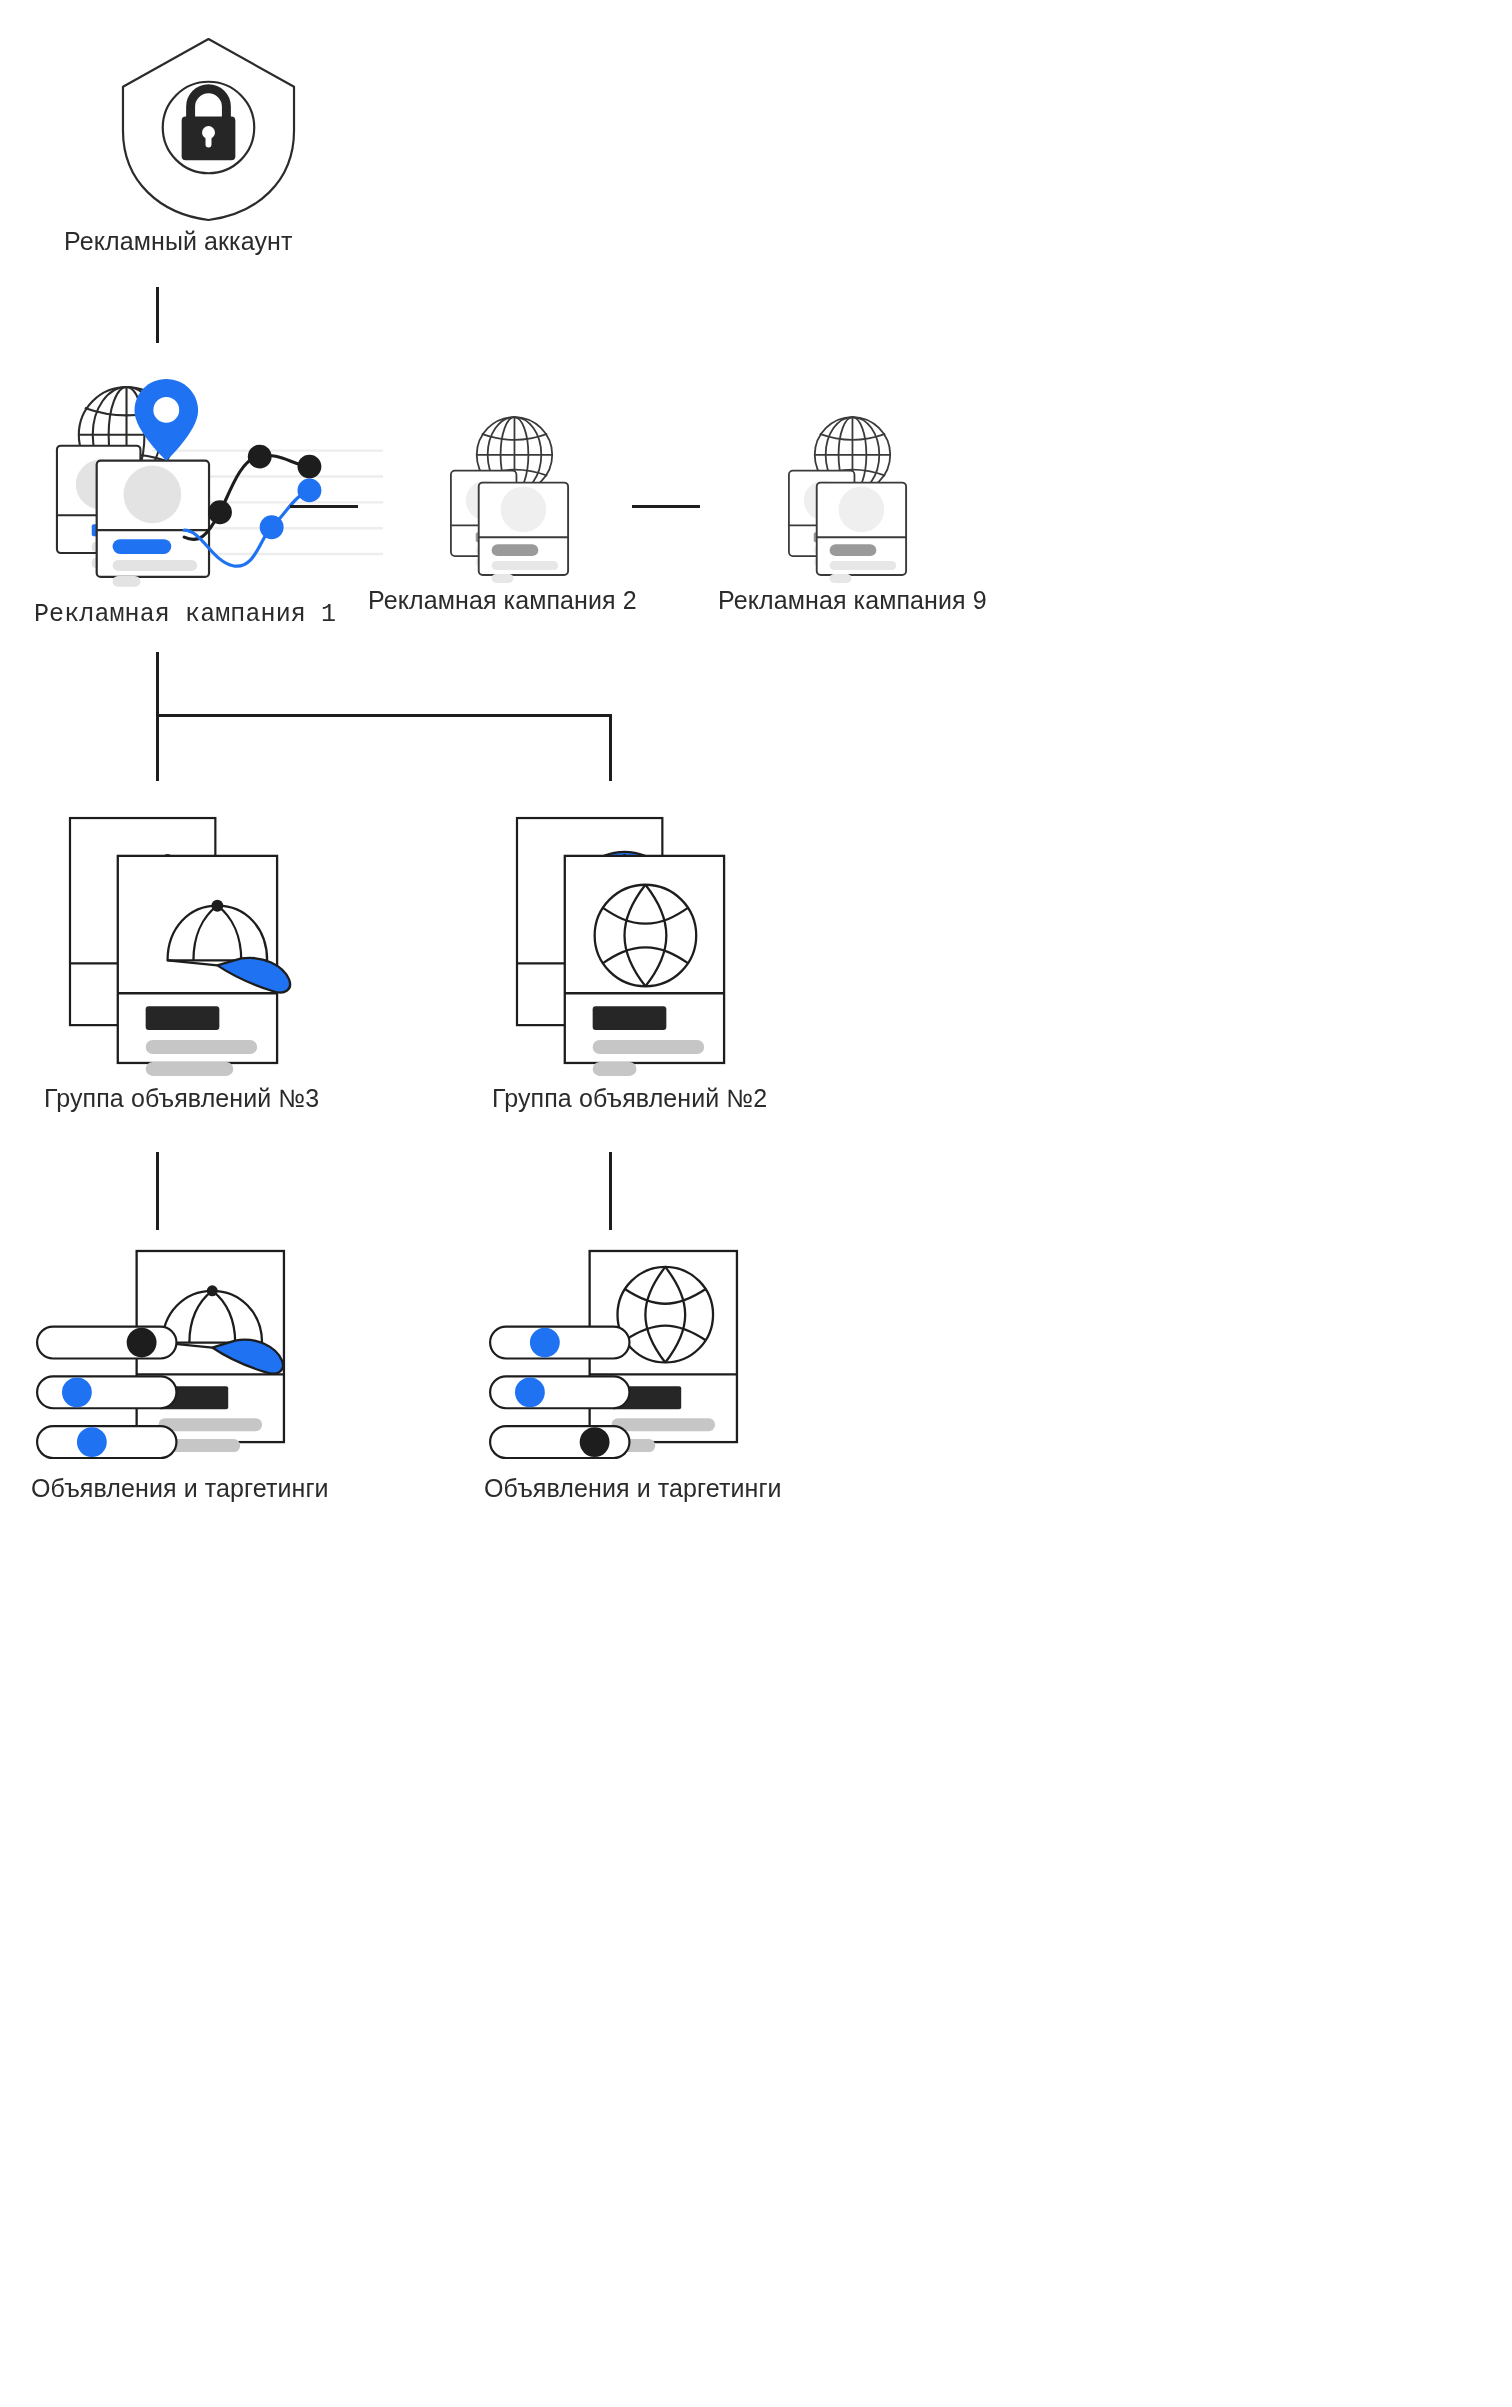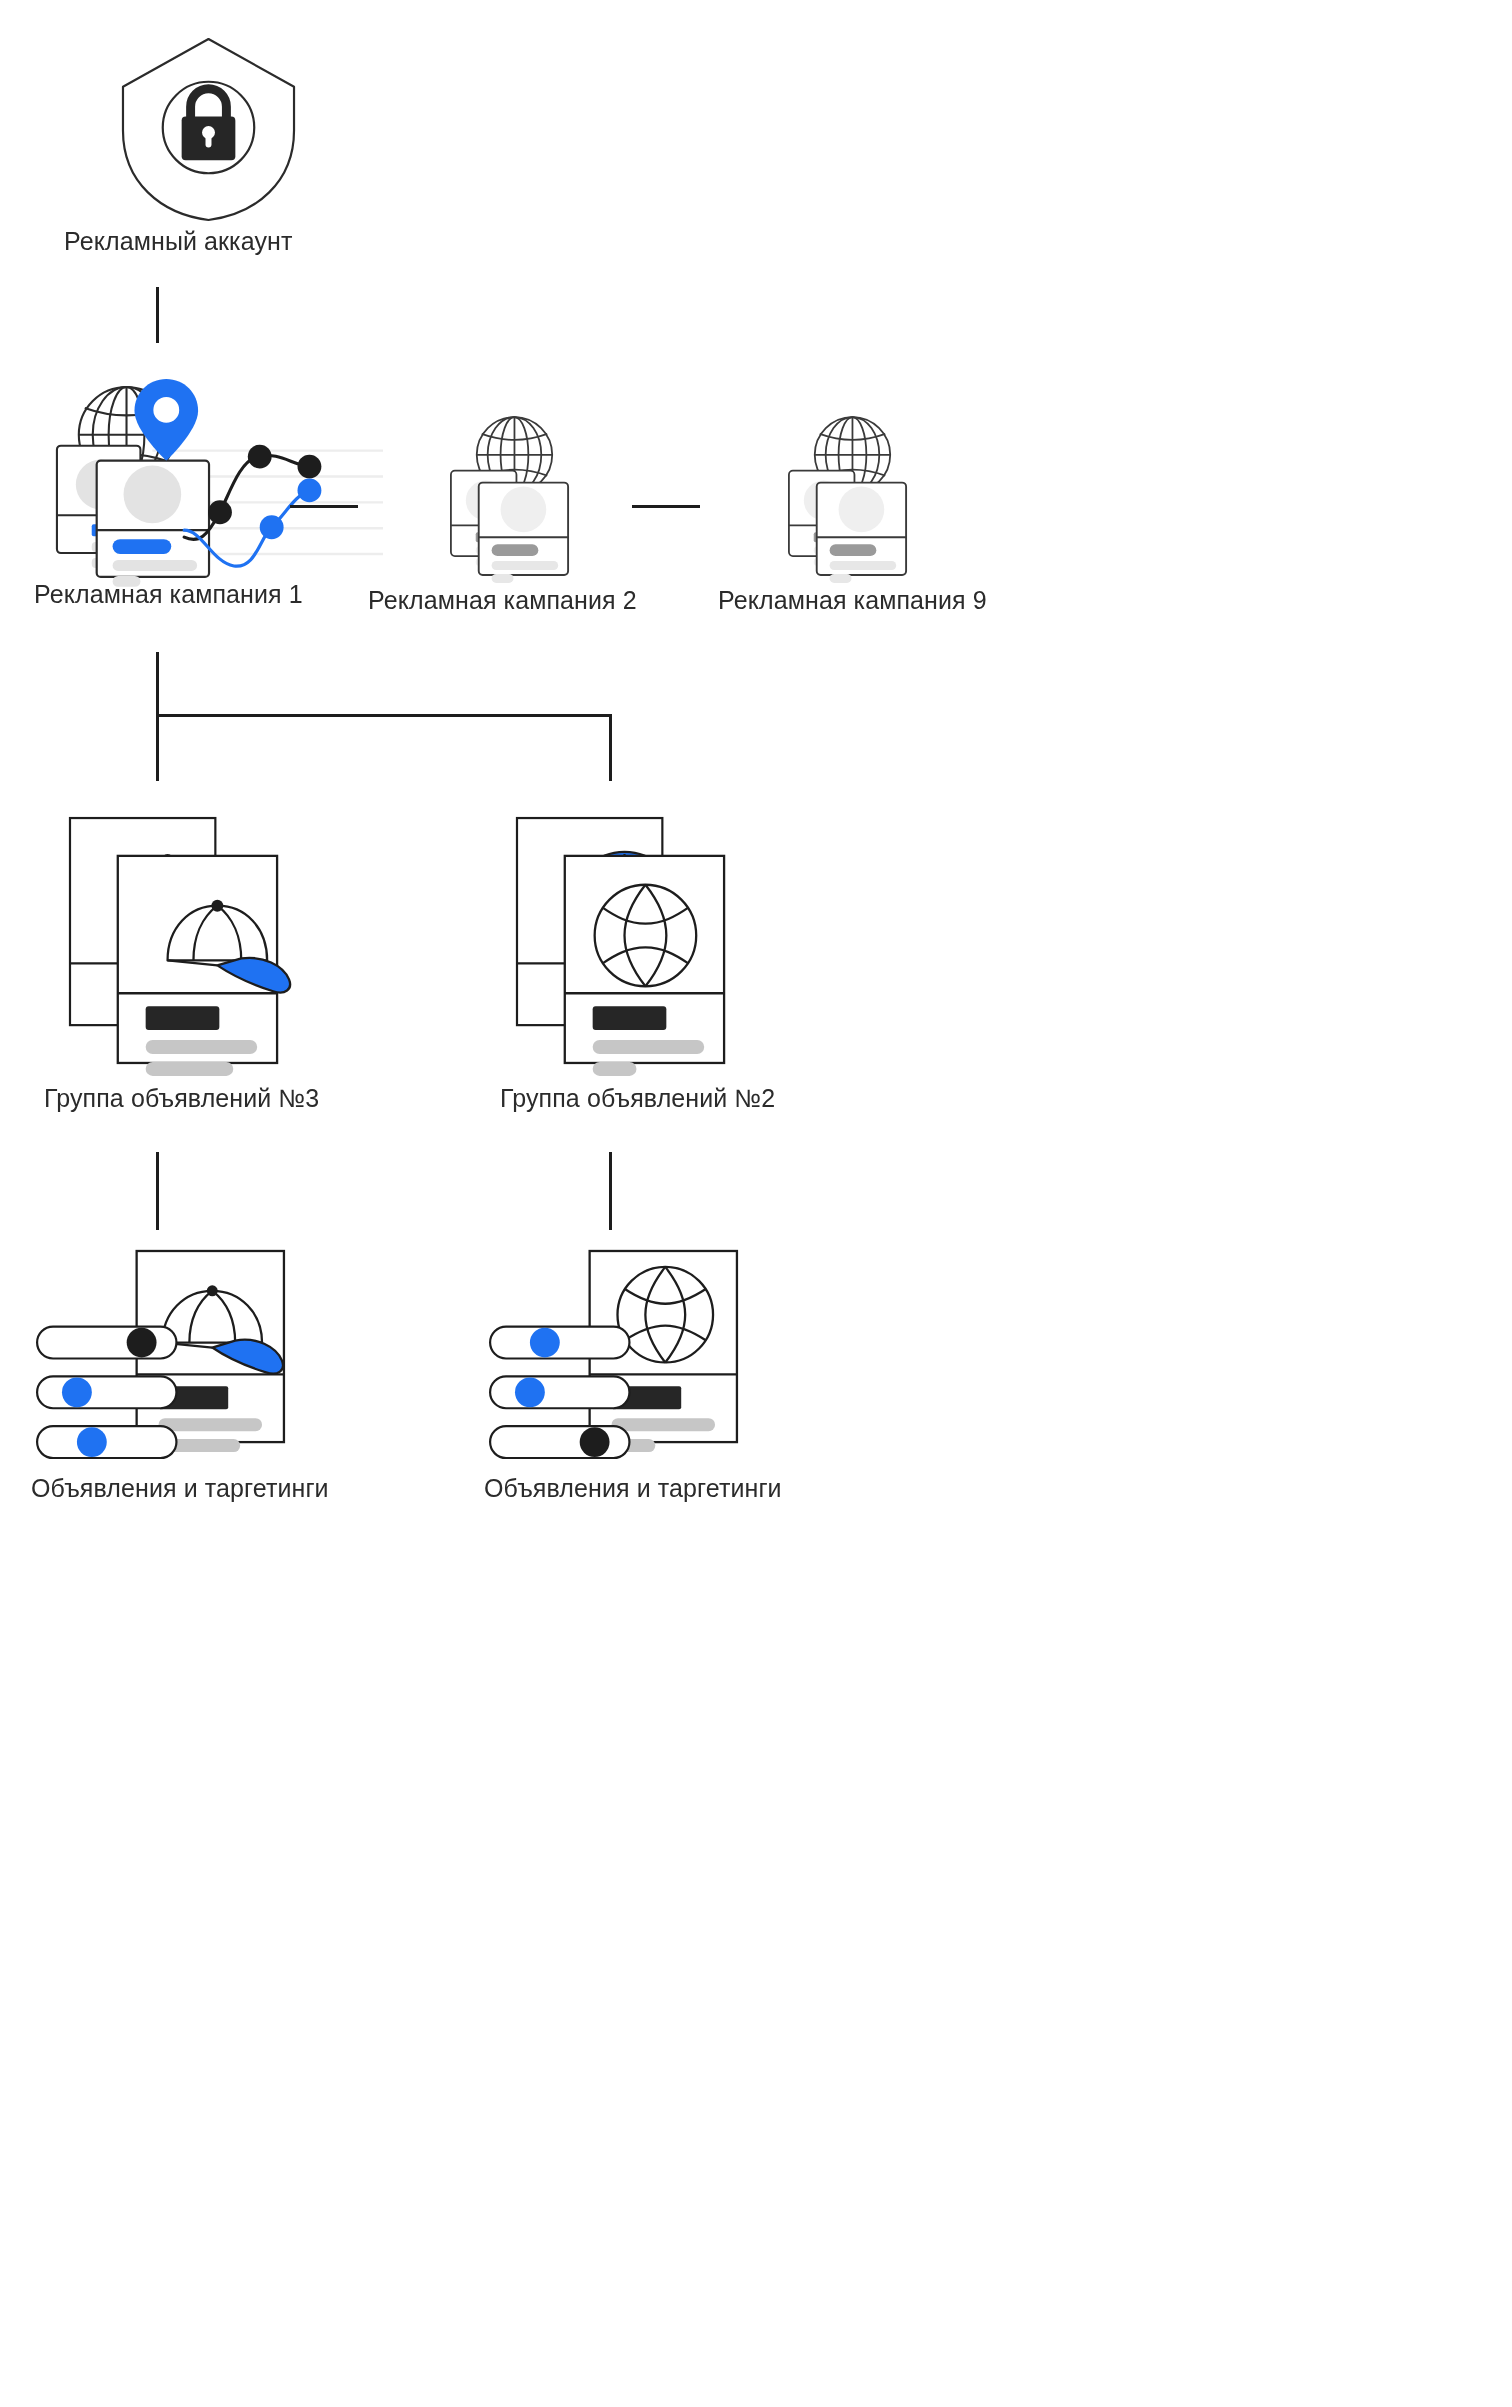--- a/index.html
+++ b/index.html
@@ -43,37 +43,37 @@
   .conn-h { height: 2.5px; }
   svg { display: block; overflow: visible; }
 
   
   #account-node        { left: 119px;  top: 35px;  width: 179px; height: 189px; }
   #account-label       { left: 64px;   top: 226px; }
 
   #conn-account-c1     { left: 156px;  top: 287px; height: 56px; }
 
   #camp1-node          { left: 45px;   top: 373px; width: 328px; height: 199px; }
-  #camp1-label         { left: 34px;   top: 579px; }
+  #camp1-label         { left: 34px;   top: 600px; font-family: Liberation Mono, monospace; }
   #camp2-node          { left: 438px;  top: 413px; width: 139px; height: 159px; }
   #camp2-label         { left: 368px;  top: 585px; }
   #camp3-node          { left: 776px;  top: 413px; width: 139px; height: 159px; }
   #camp3-label         { left: 718px;  top: 585px; }
 
   #conn-c1-c2          { left: 290px;  top: 505px; width: 68px; }
   #conn-c2-c3          { left: 632px;  top: 505px; width: 68px; }
 
   #conn-c1-down        { left: 156px;  top: 652px; height: 129px; }
   #conn-branch-h       { left: 156px;  top: 714px; width: 456px; }
   #conn-g2-down        { left: 609px;  top: 714px; height: 67px; }
 
   #grp1-node           { left: 68px;   top: 816px; width: 219px; height: 239px; }
   #grp1-label          { left: 44px;   top: 1083px; }
   #grp2-node           { left: 515px;  top: 816px; width: 219px; height: 239px; }
-  #grp2-label          { left: 492px;  top: 1083px; margin-left: 8px; }
+  #grp2-label          { left: 492px;  top: 1083px; }
 
   #conn-g1-a1          { left: 156px;  top: 1152px; height: 78px; }
   #conn-g2-a2          { left: 609px;  top: 1152px; height: 78px; }
 
   #ads1-node           { left: 35px;   top: 1249px; width: 249px; height: 204px; }
   #ads1-label          { left: 31px;   top: 1473px; }
   #ads2-node           { left: 488px;  top: 1249px; width: 249px; height: 204px; }
   #ads2-label          { left: 484px;  top: 1473px; }
 </style>
 </head>

